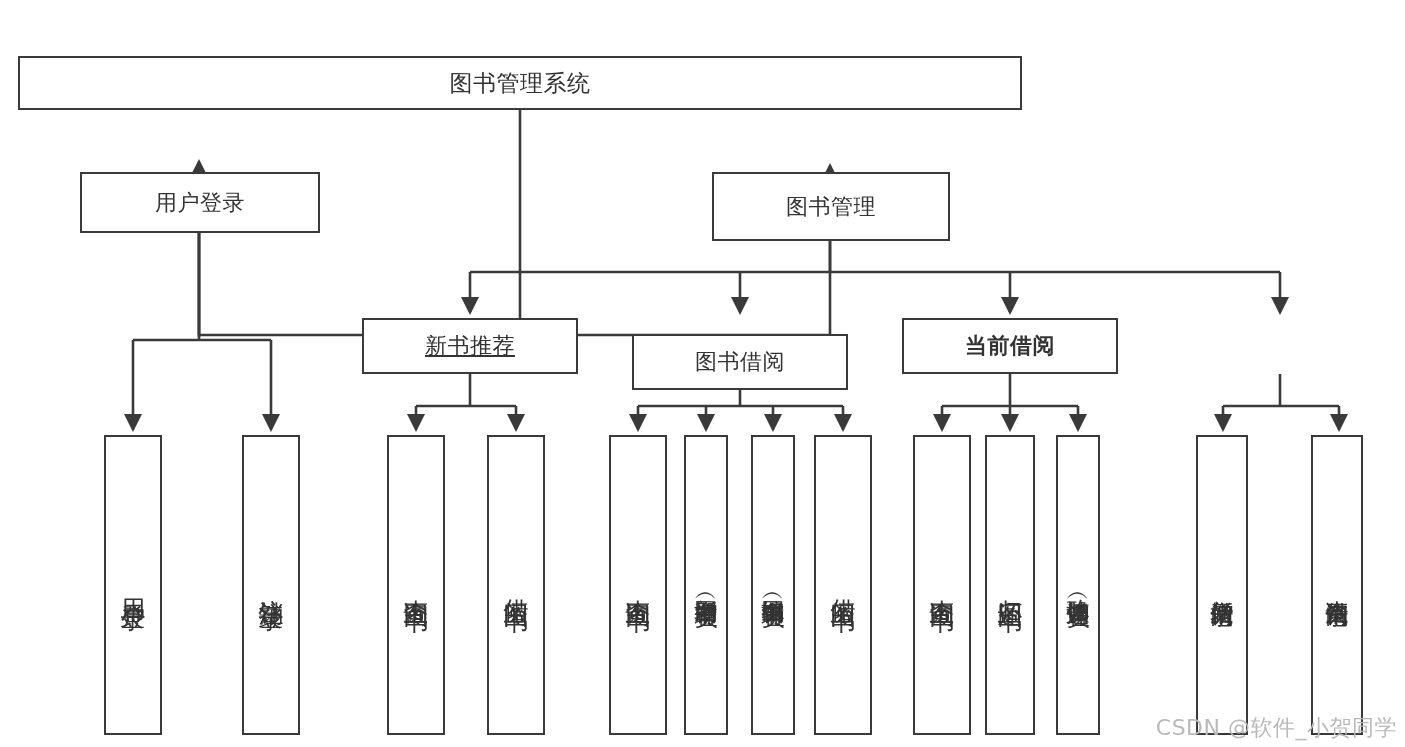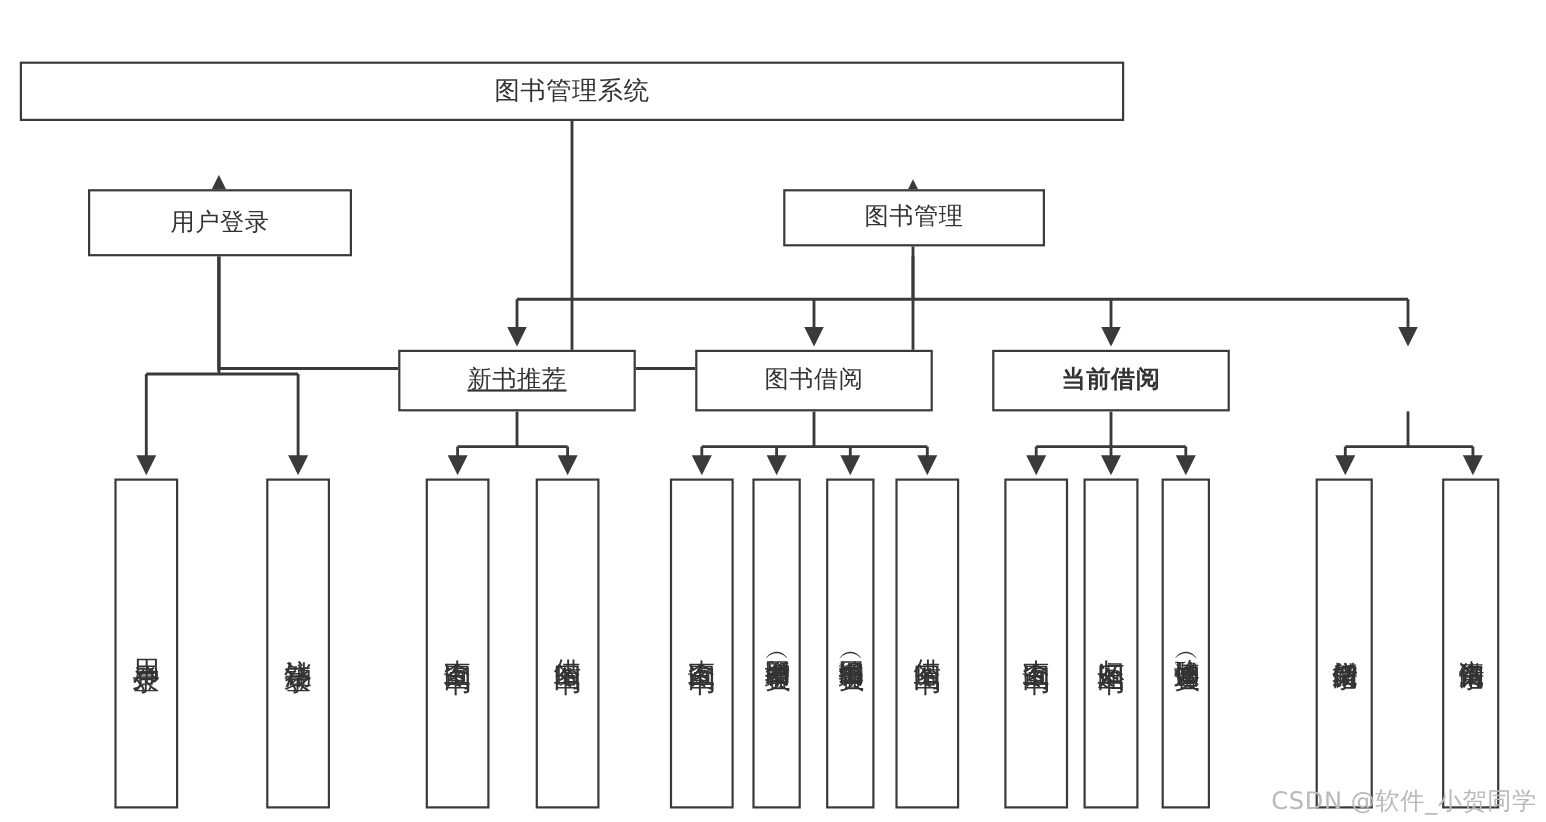--- a/index.html
+++ b/index.html
@@ -137,28 +137,28 @@
     </g>
   </svg>
 
   <div class="node horiz root" style="left:18px;top:12px;width:1004px;height:54px;margin-top:44px;">
     <span class="label">图书管理系统</span>
   </div>
 
   <div class="node horiz" style="left:80px;top:172px;width:240px;height:61px;">
     <span class="label">用户登录</span>
   </div>
-  <div class="node horiz" style="left:712px;top:172px;width:238px;height:52px;">
+  <div class="node horiz" style="left:712px;top:172px;width:238px;height:69px;">
     <span class="label">图书管理</span>
   </div>
 
   <div class="node horiz" style="left:362px;top:318px;width:216px;height:56px;text-decoration:underline;">
     <span class="label">新书推荐</span>
   </div>
-  <div class="node horiz" style="left:632px;top:318px;width:216px;height:56px;">
+  <div class="node horiz" style="left:632px;top:334px;width:216px;height:56px;">
     <span class="label">图书借阅</span>
   </div>
   <div class="node horiz" style="left:902px;top:318px;width:216px;height:56px;font-weight:bold;">
     <span class="label">当前借阅</span>
   </div>
 
   <div class="node vert" style="left:104px;top:435px;width:58px;height:300px;">
     <span class="label">用户登录</span>
   </div>
   <div class="node vert" style="left:242px;top:435px;width:58px;height:300px;">

